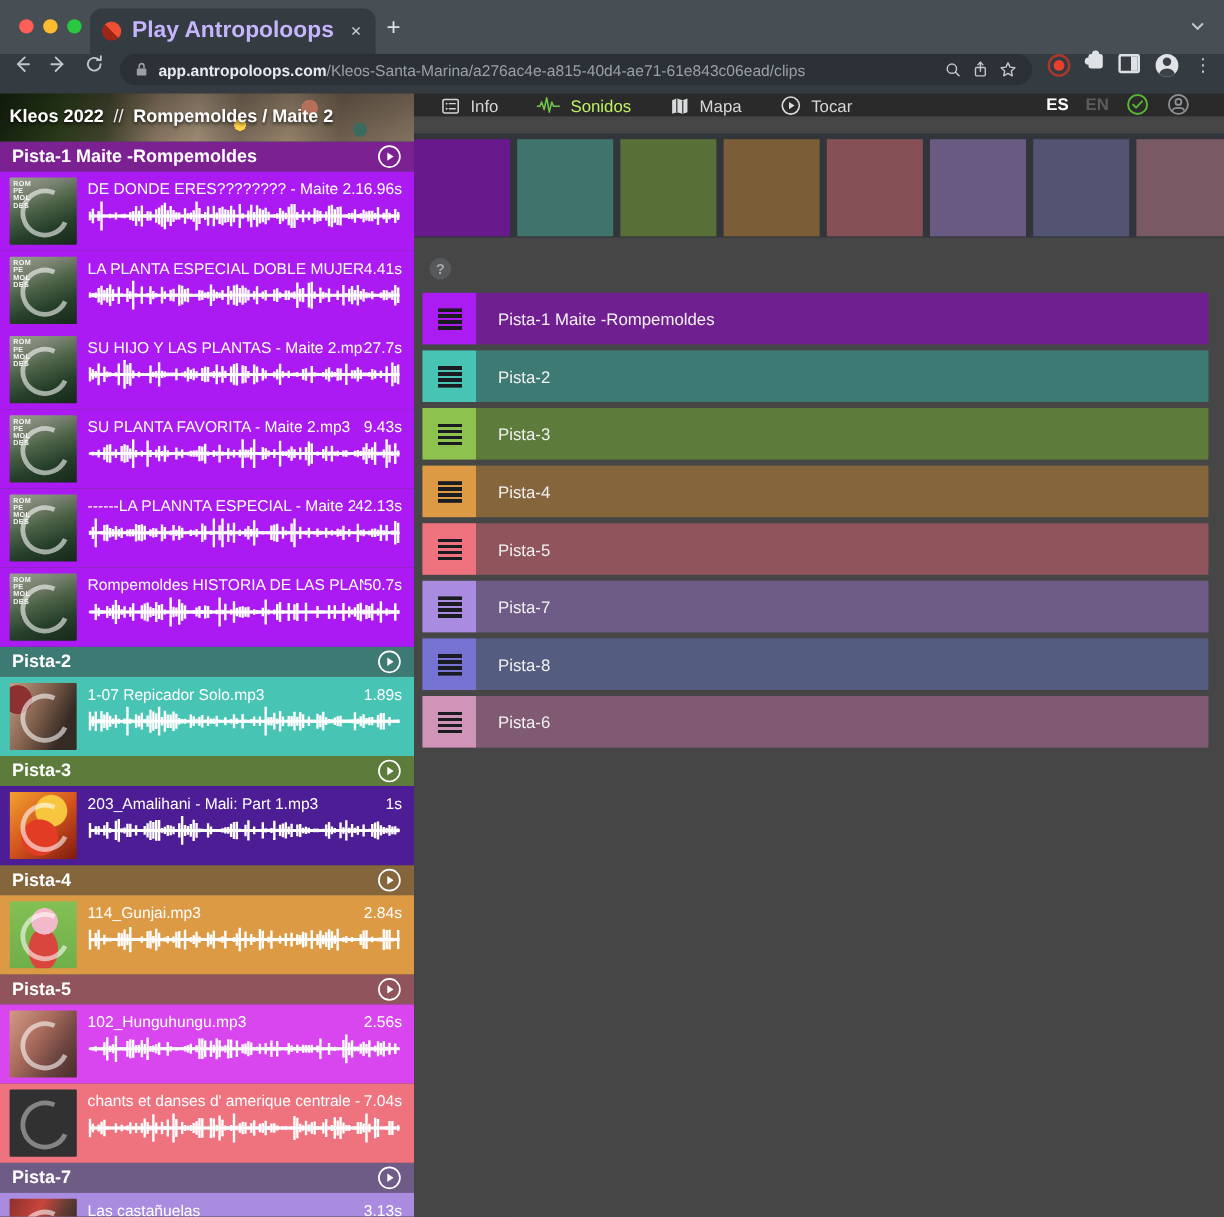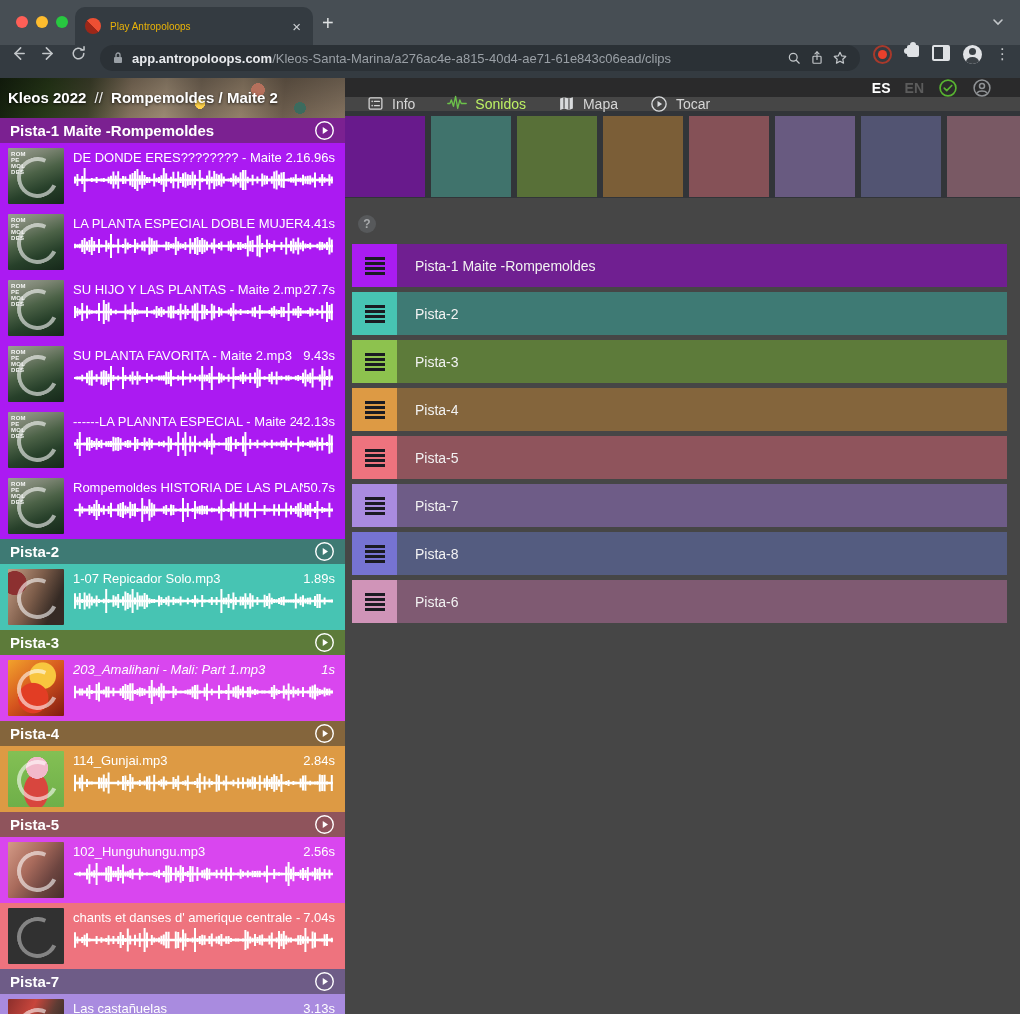--- a/index.html
+++ b/index.html
@@ -6,21 +6,21 @@
   body{width:1020px;height:1014px;overflow:hidden;position:relative;
        font-family:"Liberation Sans","DejaVu Sans",sans-serif;background:#464646;}
   
   .tabstrip{height:45px;background:#474e54;position:relative;}
   .lights{position:absolute;left:16px;top:16px;display:flex;gap:8px;}
   .light{width:12px;height:12px;border-radius:50%;}
   .l-red{background:#ff5f57}.l-yellow{background:#febc2e}.l-green{background:#28c840}
   .tab{position:absolute;left:75px;top:7px;width:238px;height:38px;background:#343b41;
        border-radius:10px 10px 0 0;display:flex;align-items:center;padding:0 10px;box-sizing:border-box;}
   .favicon{width:16px;height:16px;border-radius:50%;background:linear-gradient(225deg,#ed4f33 50%,#9c2718 50%);margin-right:9px;flex:none;}
-  .tabtitle{color:#eab308;font-size:10px;flex:1;white-space:nowrap;overflow:hidden;}
+  .tabtitle{color:#c4b5fd;font-size:19px;flex:1;white-space:nowrap;overflow:hidden;font-weight:bold;}
   .tabclose{color:#cdd1d4;font-size:15px;padding:0 2px;cursor:default;}
   .newtab{position:absolute;left:322px;top:10px;color:#dfe1e3;font-size:20px;font-weight:400;line-height:26px;}
   .tchev{position:absolute;right:14px;top:14px;}
   
   .toolbar{height:33px;background:#343b41;display:flex;align-items:flex-start;padding:0 10px;gap:13px;box-sizing:border-box;}
   .ticon{color:#c3c7ca;flex:none;display:flex;align-items:center;}
   .omnibox{flex:1;height:26px;background:#2b3136;border-radius:13px;display:flex;align-items:center;
            padding:0 12px;gap:8px;box-sizing:border-box;min-width:0;}
   .url{font-size:13px;white-space:nowrap;overflow:hidden;flex:1;min-width:0;}
   .url .dom{color:#e8eaed;font-weight:700;}
@@ -29,21 +29,21 @@
   .rec::after{content:"";width:9px;height:9px;border-radius:50%;background:#e8402c;}
   .puzzle{width:12px;height:12px;background:#dfe2e5;border-radius:2px;position:relative;flex:none;margin-left:2px;}
   .puzzle::before{content:"";position:absolute;width:6px;height:6px;border-radius:50%;background:#dfe2e5;left:3px;top:-3px;}
   .puzzle::after{content:"";position:absolute;width:6px;height:6px;border-radius:50%;background:#dfe2e5;left:-3px;top:3px;}
   .panelic{width:14px;height:12px;border:2px solid #dfe2e5;border-radius:2px;background:linear-gradient(270deg,#dfe2e5 0 38%,transparent 38%);flex:none;}
   .avatar{width:19px;height:19px;border-radius:50%;background:#e1e3e6;position:relative;overflow:hidden;flex:none;}
   .avatar::before{content:"";position:absolute;left:6px;top:3px;width:7px;height:7px;border-radius:50%;background:#3b4146;}
   .avatar::after{content:"";position:absolute;left:3px;top:12px;width:13px;height:10px;border-radius:50%;background:#3b4146;}
   .kebab{color:#c3c7ca;font-size:15px;letter-spacing:0;}
   
-  .appbar{height:19px;background:#2a2a2b;position:relative;display:flex;align-items:center;z-index:2;}
+  .appbar{height:19px;background:#2a2a2b;position:relative;display:flex;align-items:flex-end;z-index:2;}
   .banner{position:absolute;left:0;top:0;width:345px;height:40px;z-index:3;overflow:hidden;
     background:
       radial-gradient(circle 5px at 200px 26px,#ffd24a 97%,transparent),
       radial-gradient(circle 7px at 258px 12px,#b5705c 96%,transparent),
       radial-gradient(circle 6px at 300px 30px,#3c6b5e 96%,transparent),
       linear-gradient(180deg,rgba(0,0,0,.28),rgba(0,0,0,.06)),
       linear-gradient(95deg,#16230f 0%,#2a3d1a 14%,#44472f 26%,#8c7a64 38%,#a5927a 48%,#80705e 58%,#9c8870 70%,#746453 82%,#8c7a66 100%);}
   .crumb{position:absolute;left:8px;top:0;line-height:40px;color:#fff;font-size:15px;font-weight:700;
          text-shadow:0 1px 3px rgba(0,0,0,.75);white-space:nowrap;}
   .crumb .sep{font-weight:400;padding:0 4px;color:#f0f0f0;}
@@ -495,21 +495,21 @@
     <header class="shead" style="background: rgb(93, 123, 58);">
       <span class="sname">Pista-3</span>
       <span class="playbtn">
         <svg width="21" height="21" viewBox="0 0 24 24">
             <circle cx="12" cy="12" r="10" fill="none" stroke="#fff" stroke-width="1.6"></circle>
             <path d="M10 8l6 4-6 4z" fill="#fff"></path>
           </svg>
       </span>
     </header>
     <div class="clips">
-        <div class="clip" style="background: #d946ef; font-style: italic;">
+        <div class="clip" style="background: #4c1d95;">
     <div class="thumb thumb-fire">
       <span class="ring"></span>
     </div>
     <div class="cbody">
       <div class="crow">
         <span class="ctitle">203_Amalihani - Mali: Part 1.mp3</span>
         <span class="cdur">1s</span>
       </div>
       <svg class="wave" viewBox="0 0 262 26" preserveAspectRatio="none">
               <path class="wline" d="M2 13H260"></path>

